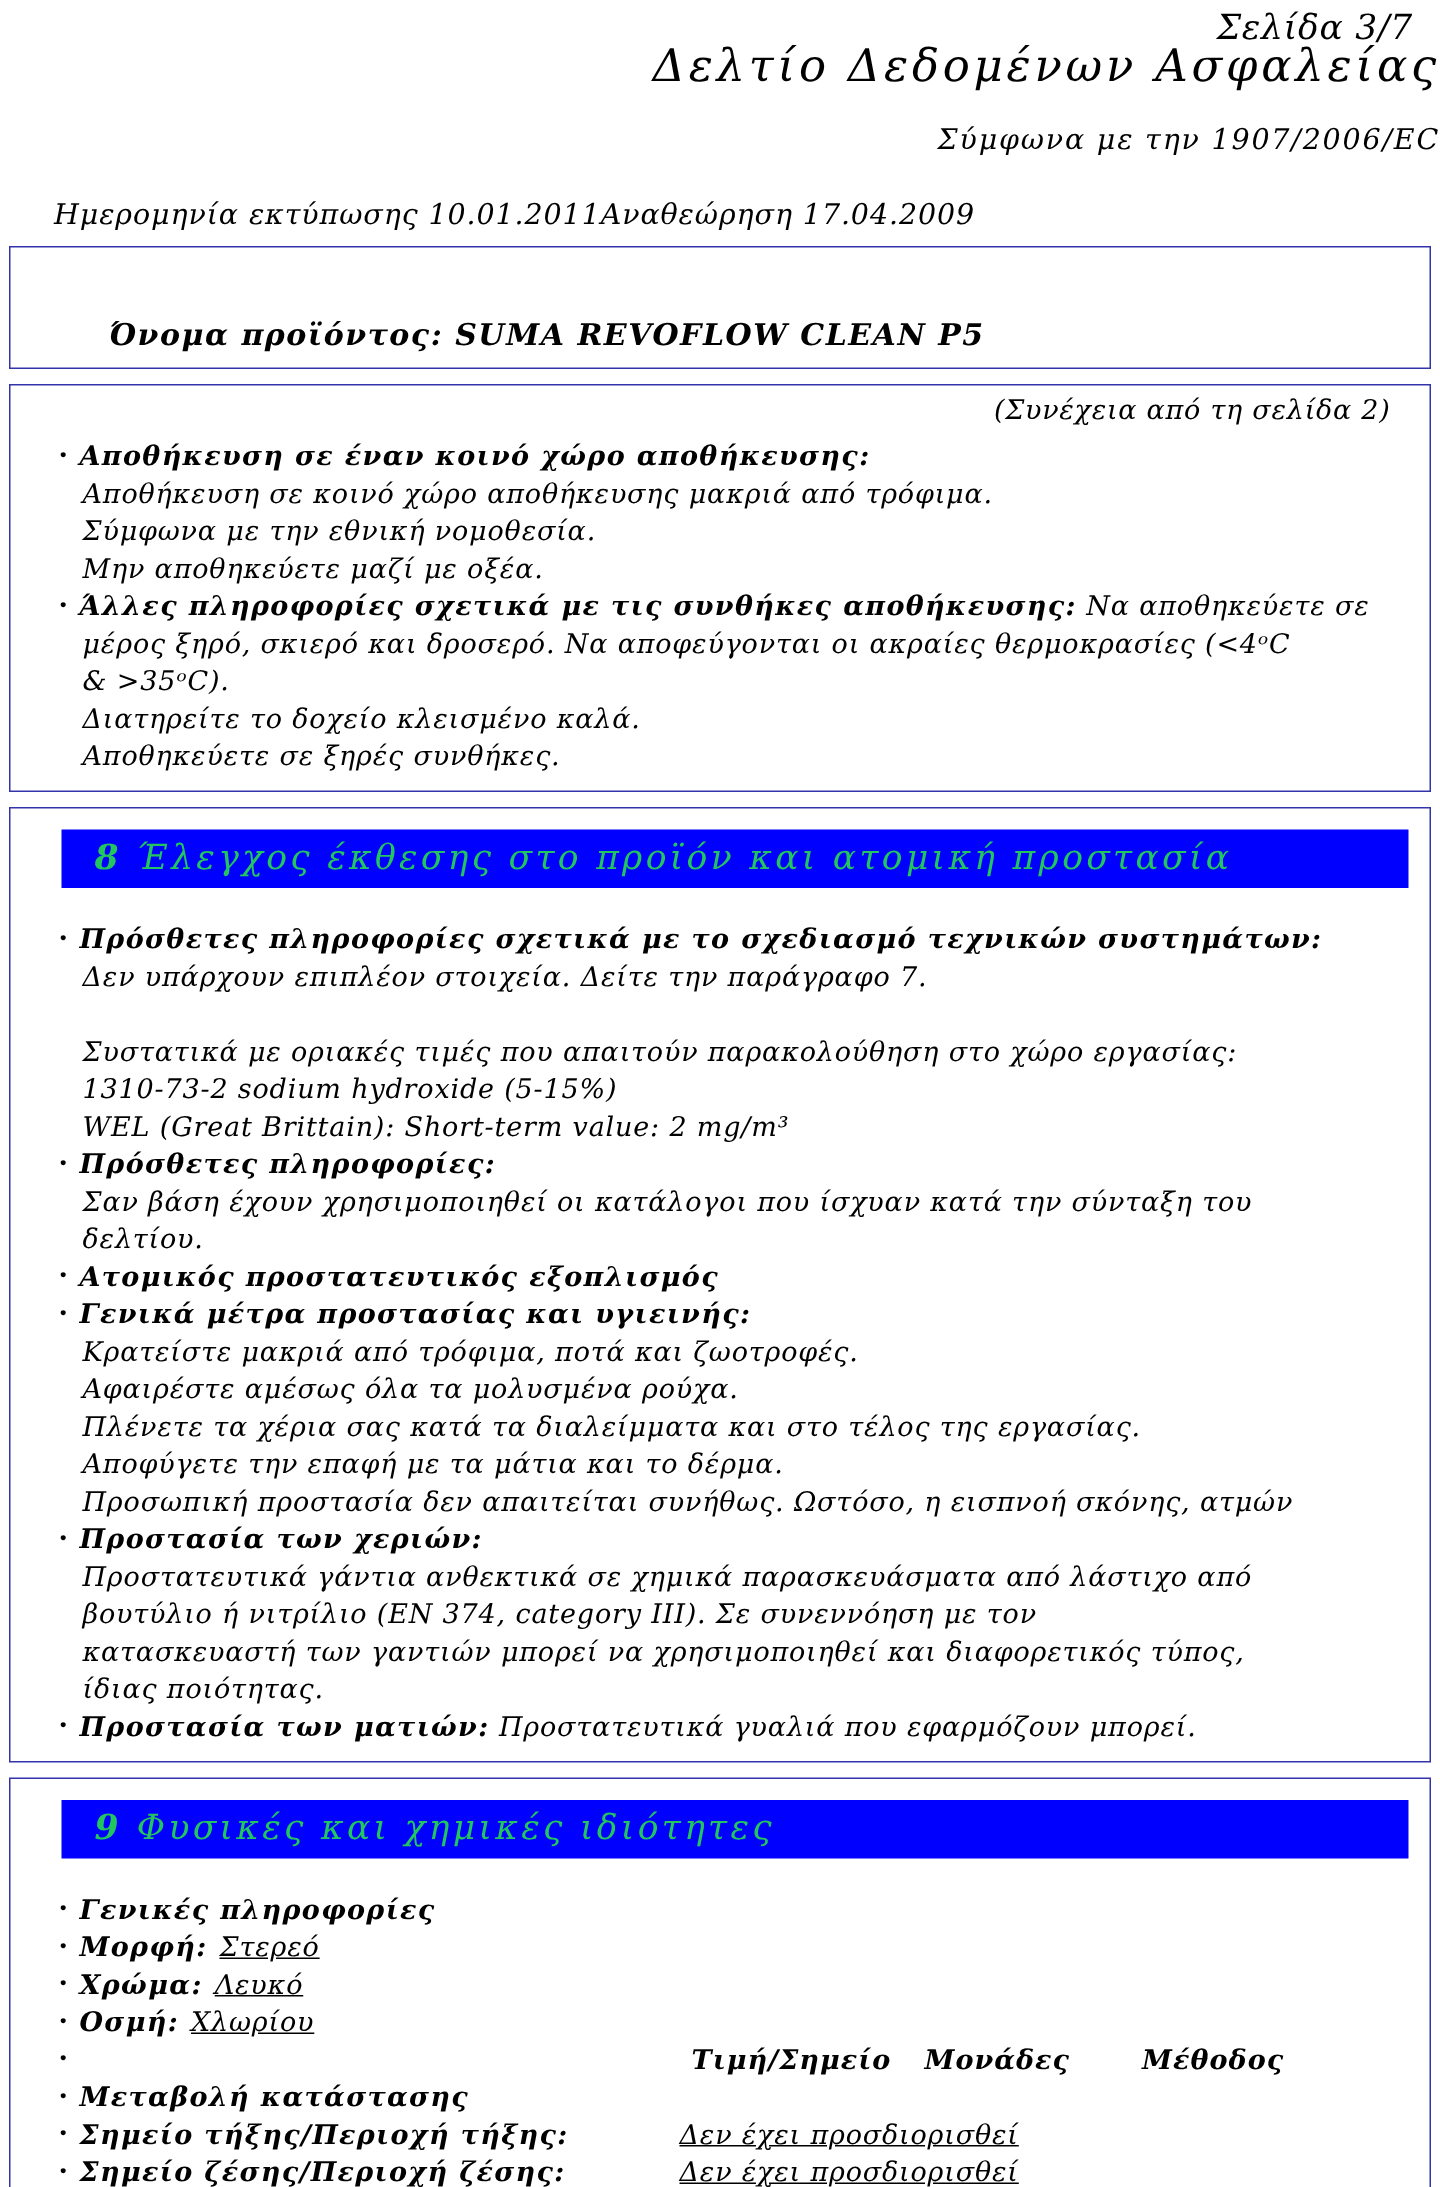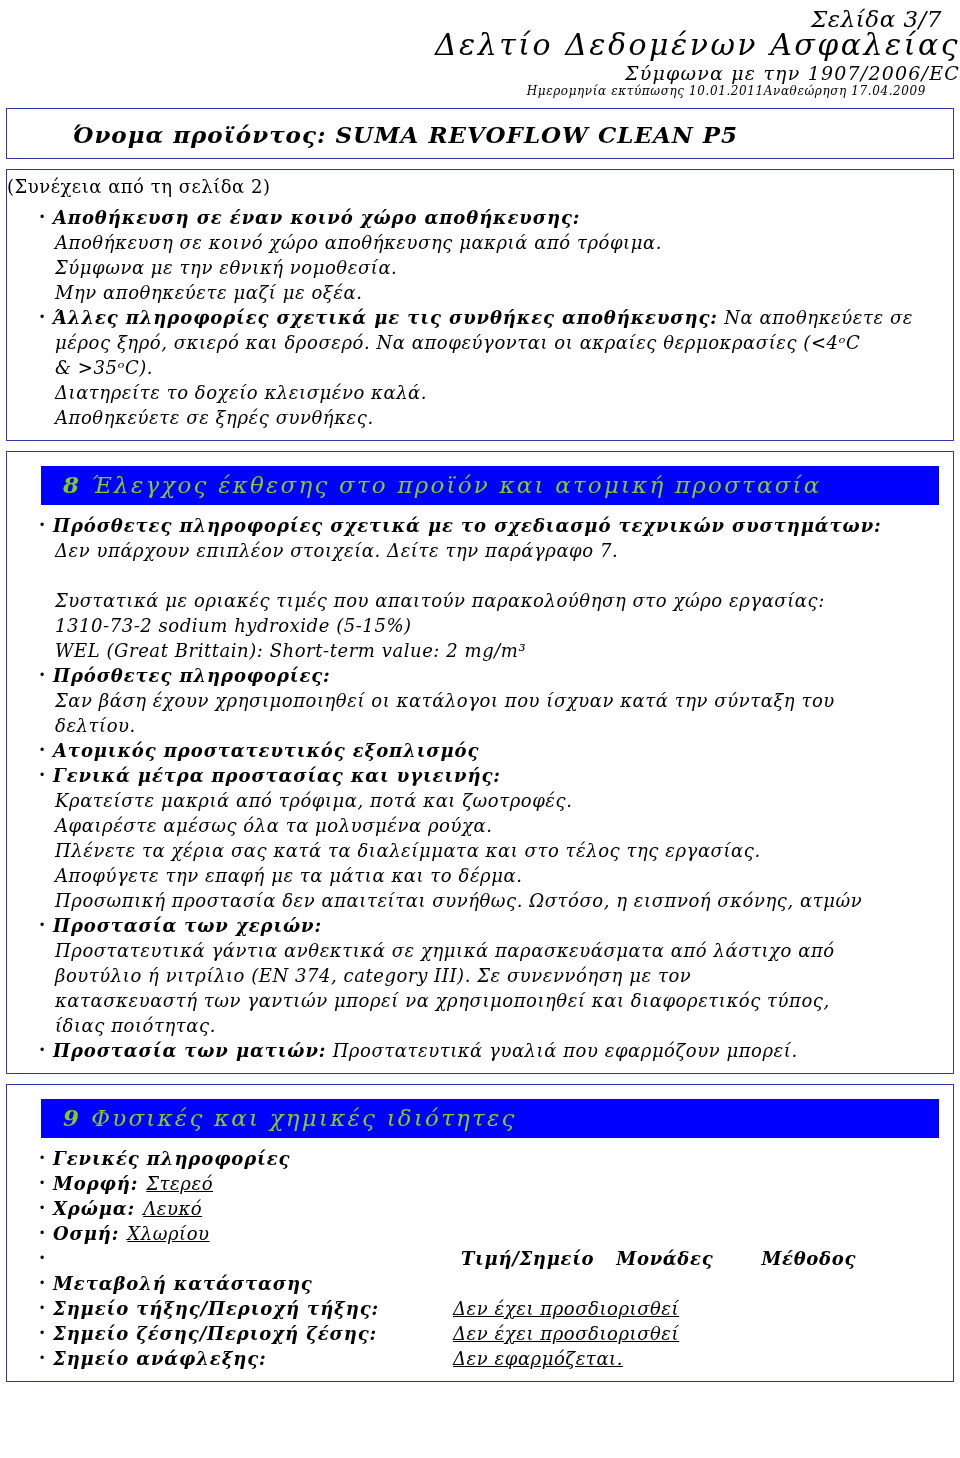--- a/index.html
+++ b/index.html
@@ -44,30 +44,31 @@
     font-style: italic;
     font-size: 30px;
     letter-spacing: 2.5px;
     line-height: 1.12;
     white-space: nowrap;
   }
   .doc-subtitle {
     font-style: italic;
     font-size: 19px;
     letter-spacing: 1.2px;
-    margin-top: 0;
+    margin-top: 20px;
     white-space: nowrap;
   }
 
   .meta-row {
+    margin-top: 28px;
     padding: 0 34px 0 36px;
     display: flex;
-    justify-content: flex-end;
-    font-style: italic;
-    font-size: 12px;
+    justify-content: flex-start;
+    font-style: italic;
+    font-size: 19px;
     letter-spacing: 0.6px;
     white-space: nowrap;
   }
 
   
   .frame {
     border: 1.5px solid #3333aa;
     margin: 10px 6px 0 6px;
     background: #ffffff;
     box-sizing: border-box;
@@ -75,33 +76,36 @@
   .frame-product {
     padding: 12px 0 10px 0;
   }
   .frame-body {
     padding: 6px 0 10px 0;
   }
 
   .product-line {
     font-style: italic;
     font-weight: bold;
-    font-size: 23px;
+    font-size: 20px;
     letter-spacing: 1px;
     padding-left: 66px;
     white-space: nowrap;
+    margin-top: 34px;
   }
   .product-line .prodname {
     font-family: "DejaVu Serif", "Liberation Serif", serif;
     font-weight: bold;
     font-style: italic;
     letter-spacing: 1px;
   }
 
   .cont-note {
+    text-align: right;
+    font-style: italic;
     font-size: 18px;
     letter-spacing: 0.5px;
     padding-right: 26px;
     margin-bottom: 8px;
     white-space: nowrap;
   }
 
   
   .lines {
     padding: 0 24px 0 30px;
@@ -131,26 +135,26 @@
     font-style: italic;
     letter-spacing: 0.9px;
   }
   .blank {
     height: 25px;
   }
 
   
   .sec-bar {
     background: #0000ff;
-    color: #84cc16;
+    color: #22c55e;
     font-style: italic;
     font-size: 23px;
     letter-spacing: 2.2px;
     padding: 5px 0 7px 22px;
-    margin: 8px 14px 8px 34px;
+    margin: 8px 14px 22px 34px;
     white-space: nowrap;
   }
   .sec-bar .num {
     font-weight: bold;
     font-style: italic;
     margin-right: 10px;
   }
 
   
   .prop-head {

